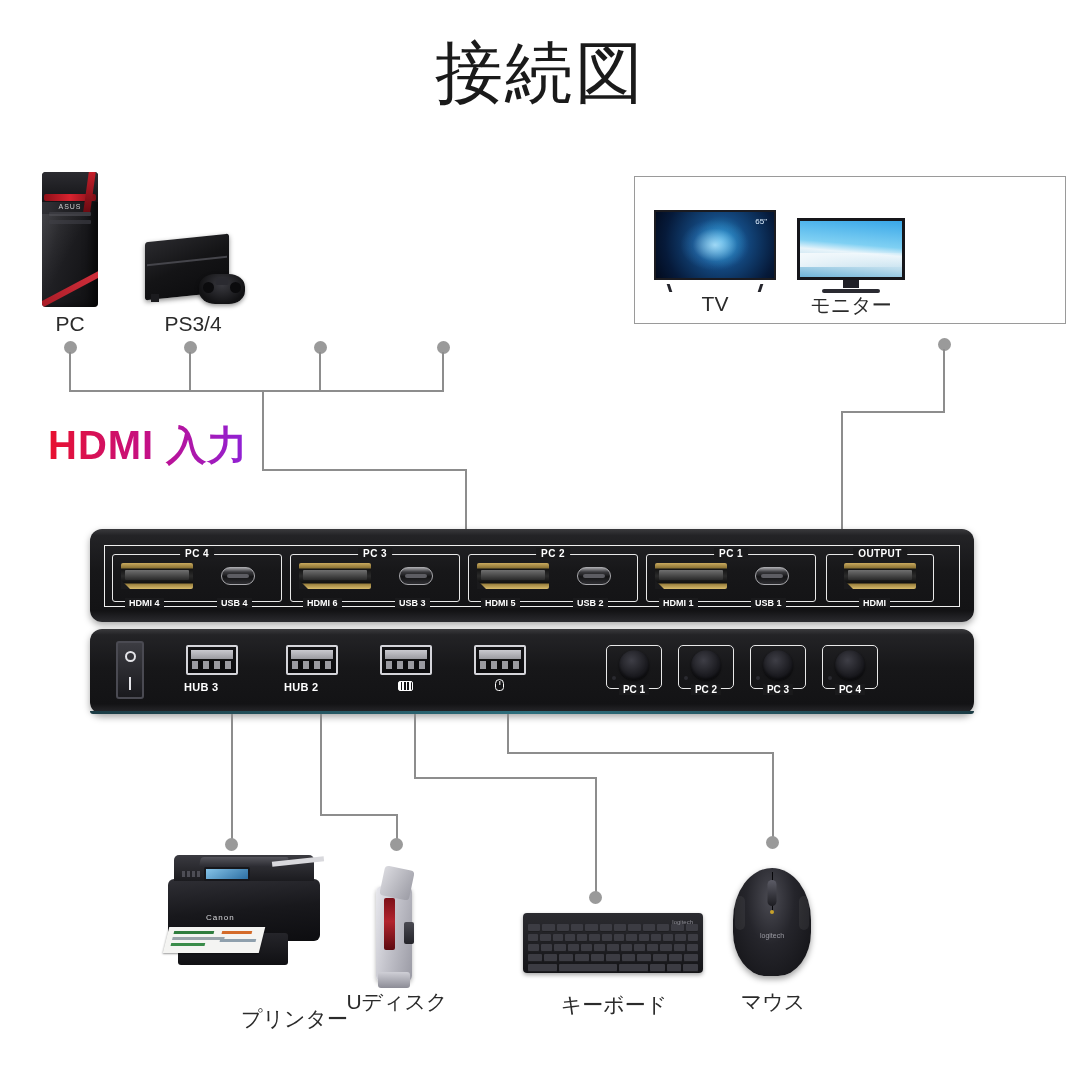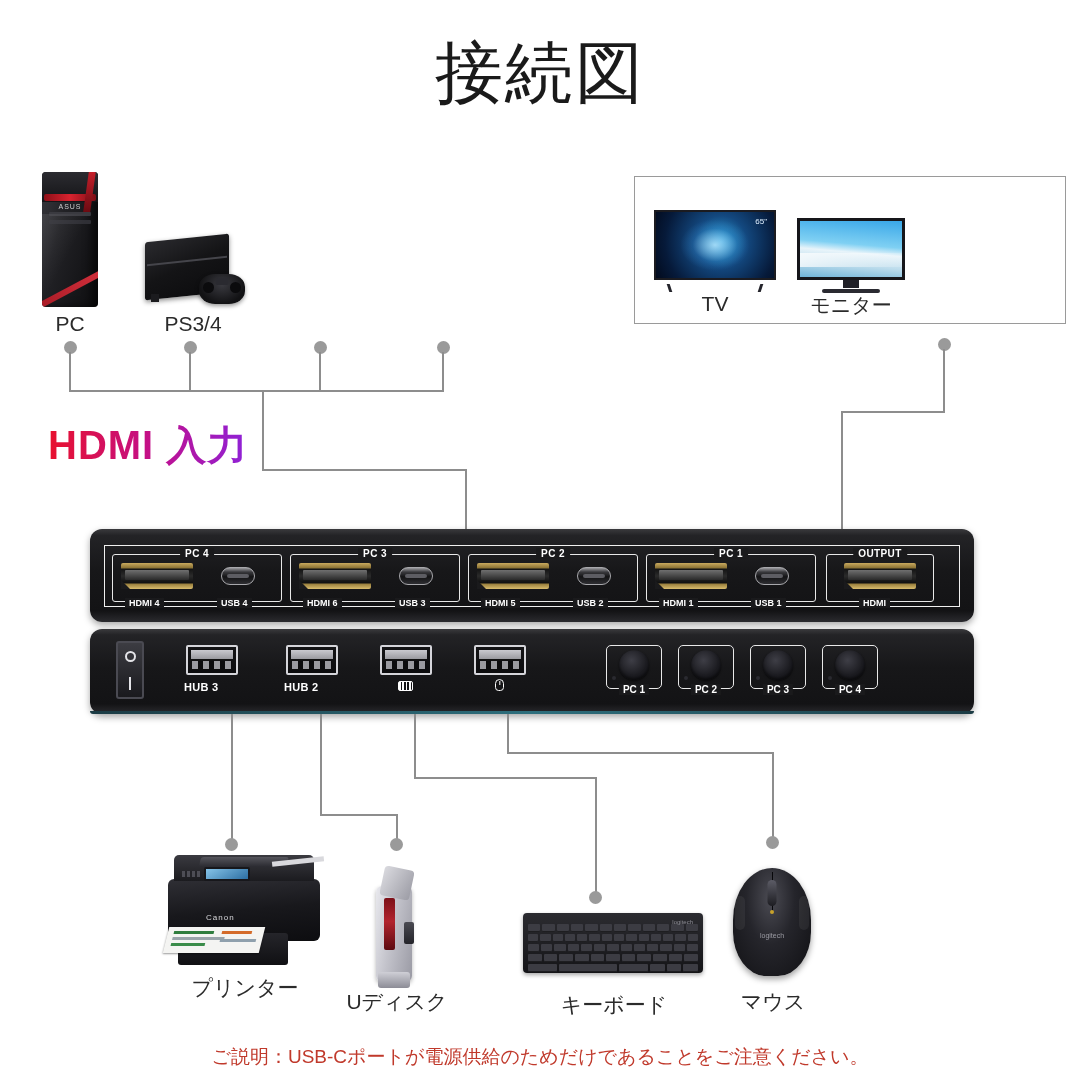--- a/index.html
+++ b/index.html
@@ -457,21 +457,21 @@
       <div class="pr-logo">Canon</div>
       <div class="pr-tray"></div>
       <div class="pr-paper">
         <i style="left:6px;top:4px;width:40px;background:#2f7d3e;"></i>
         <i style="left:6px;top:10px;width:52px;background:#9aa4ab;"></i>
         <i style="left:6px;top:16px;width:34px;background:#3a8c4a;"></i>
         <i style="left:54px;top:4px;width:30px;background:#d46b2a;"></i>
         <i style="left:54px;top:12px;width:36px;background:#8fa0ad;"></i>
       </div>
     </div>
-    <div class="caption" style="position:absolute;left:-18px;top:119px;width:206px;">プリンター</div>
+    <div class="caption" style="position:absolute;left:-18px;top:150px;width:206px;text-align:right;">プリンター</div>
   </div>
 
   <div class="abs" style="left:523px;top:913px;">
     <div class="kbd" style="position:relative;">
       <div class="kbd-brand">logitech</div>
       <div class="kbd-row" style="margin-top:6px;">
         <div class="kbd-key"></div>
           <div class="kbd-key"></div>
           <div class="kbd-key"></div>
           <div class="kbd-key"></div>
@@ -557,15 +557,14 @@
       <div class="ms-split"></div>
         <div class="ms-wheel"></div>
         <div class="ms-dot"></div>
       <div class="ms-side" style="left:2px;"></div>
         <div class="ms-side" style="right:2px;"></div>
       <div class="ms-brand">logitech</div>
     </div>
     <div class="caption" style="position:absolute;left:-22px;top:120px;width:124px;">マウス</div>
   </div>
 
-  <div class="abs" id="footnote">ご説明：USB-Cポートが電源供給のためだけであることをご注意ください。</div>
 
 </div>
 
 </body></html>

